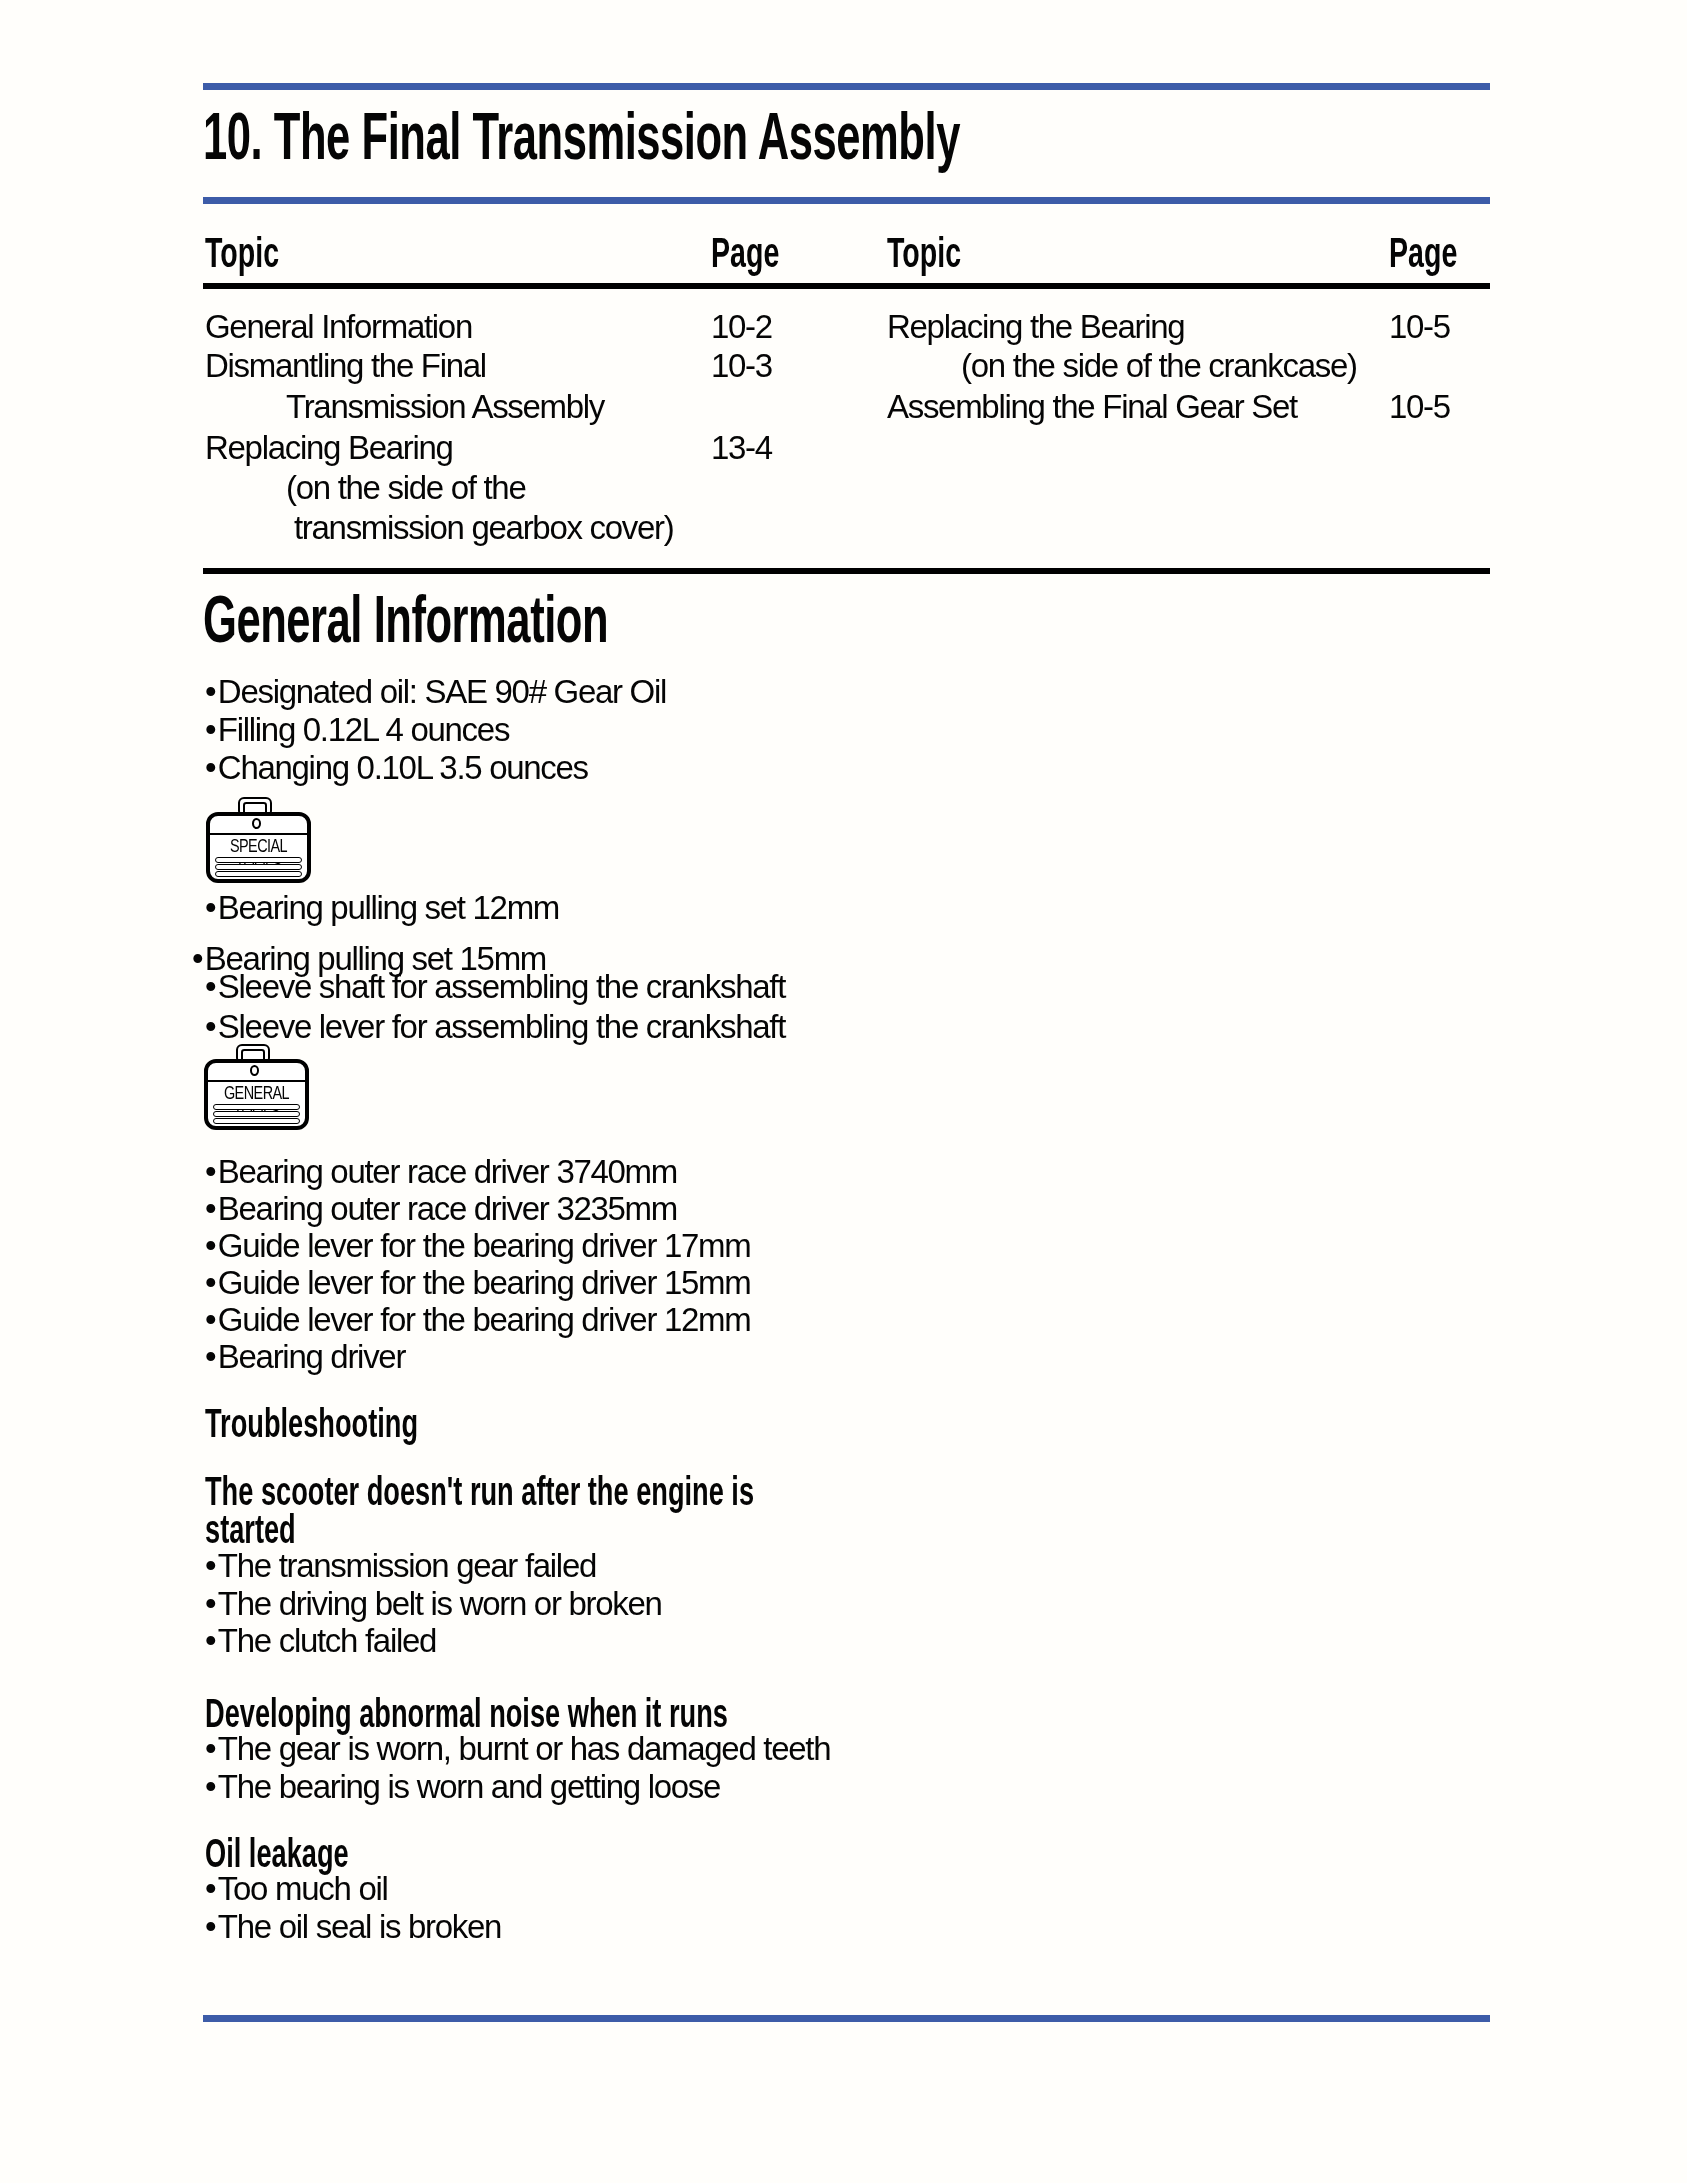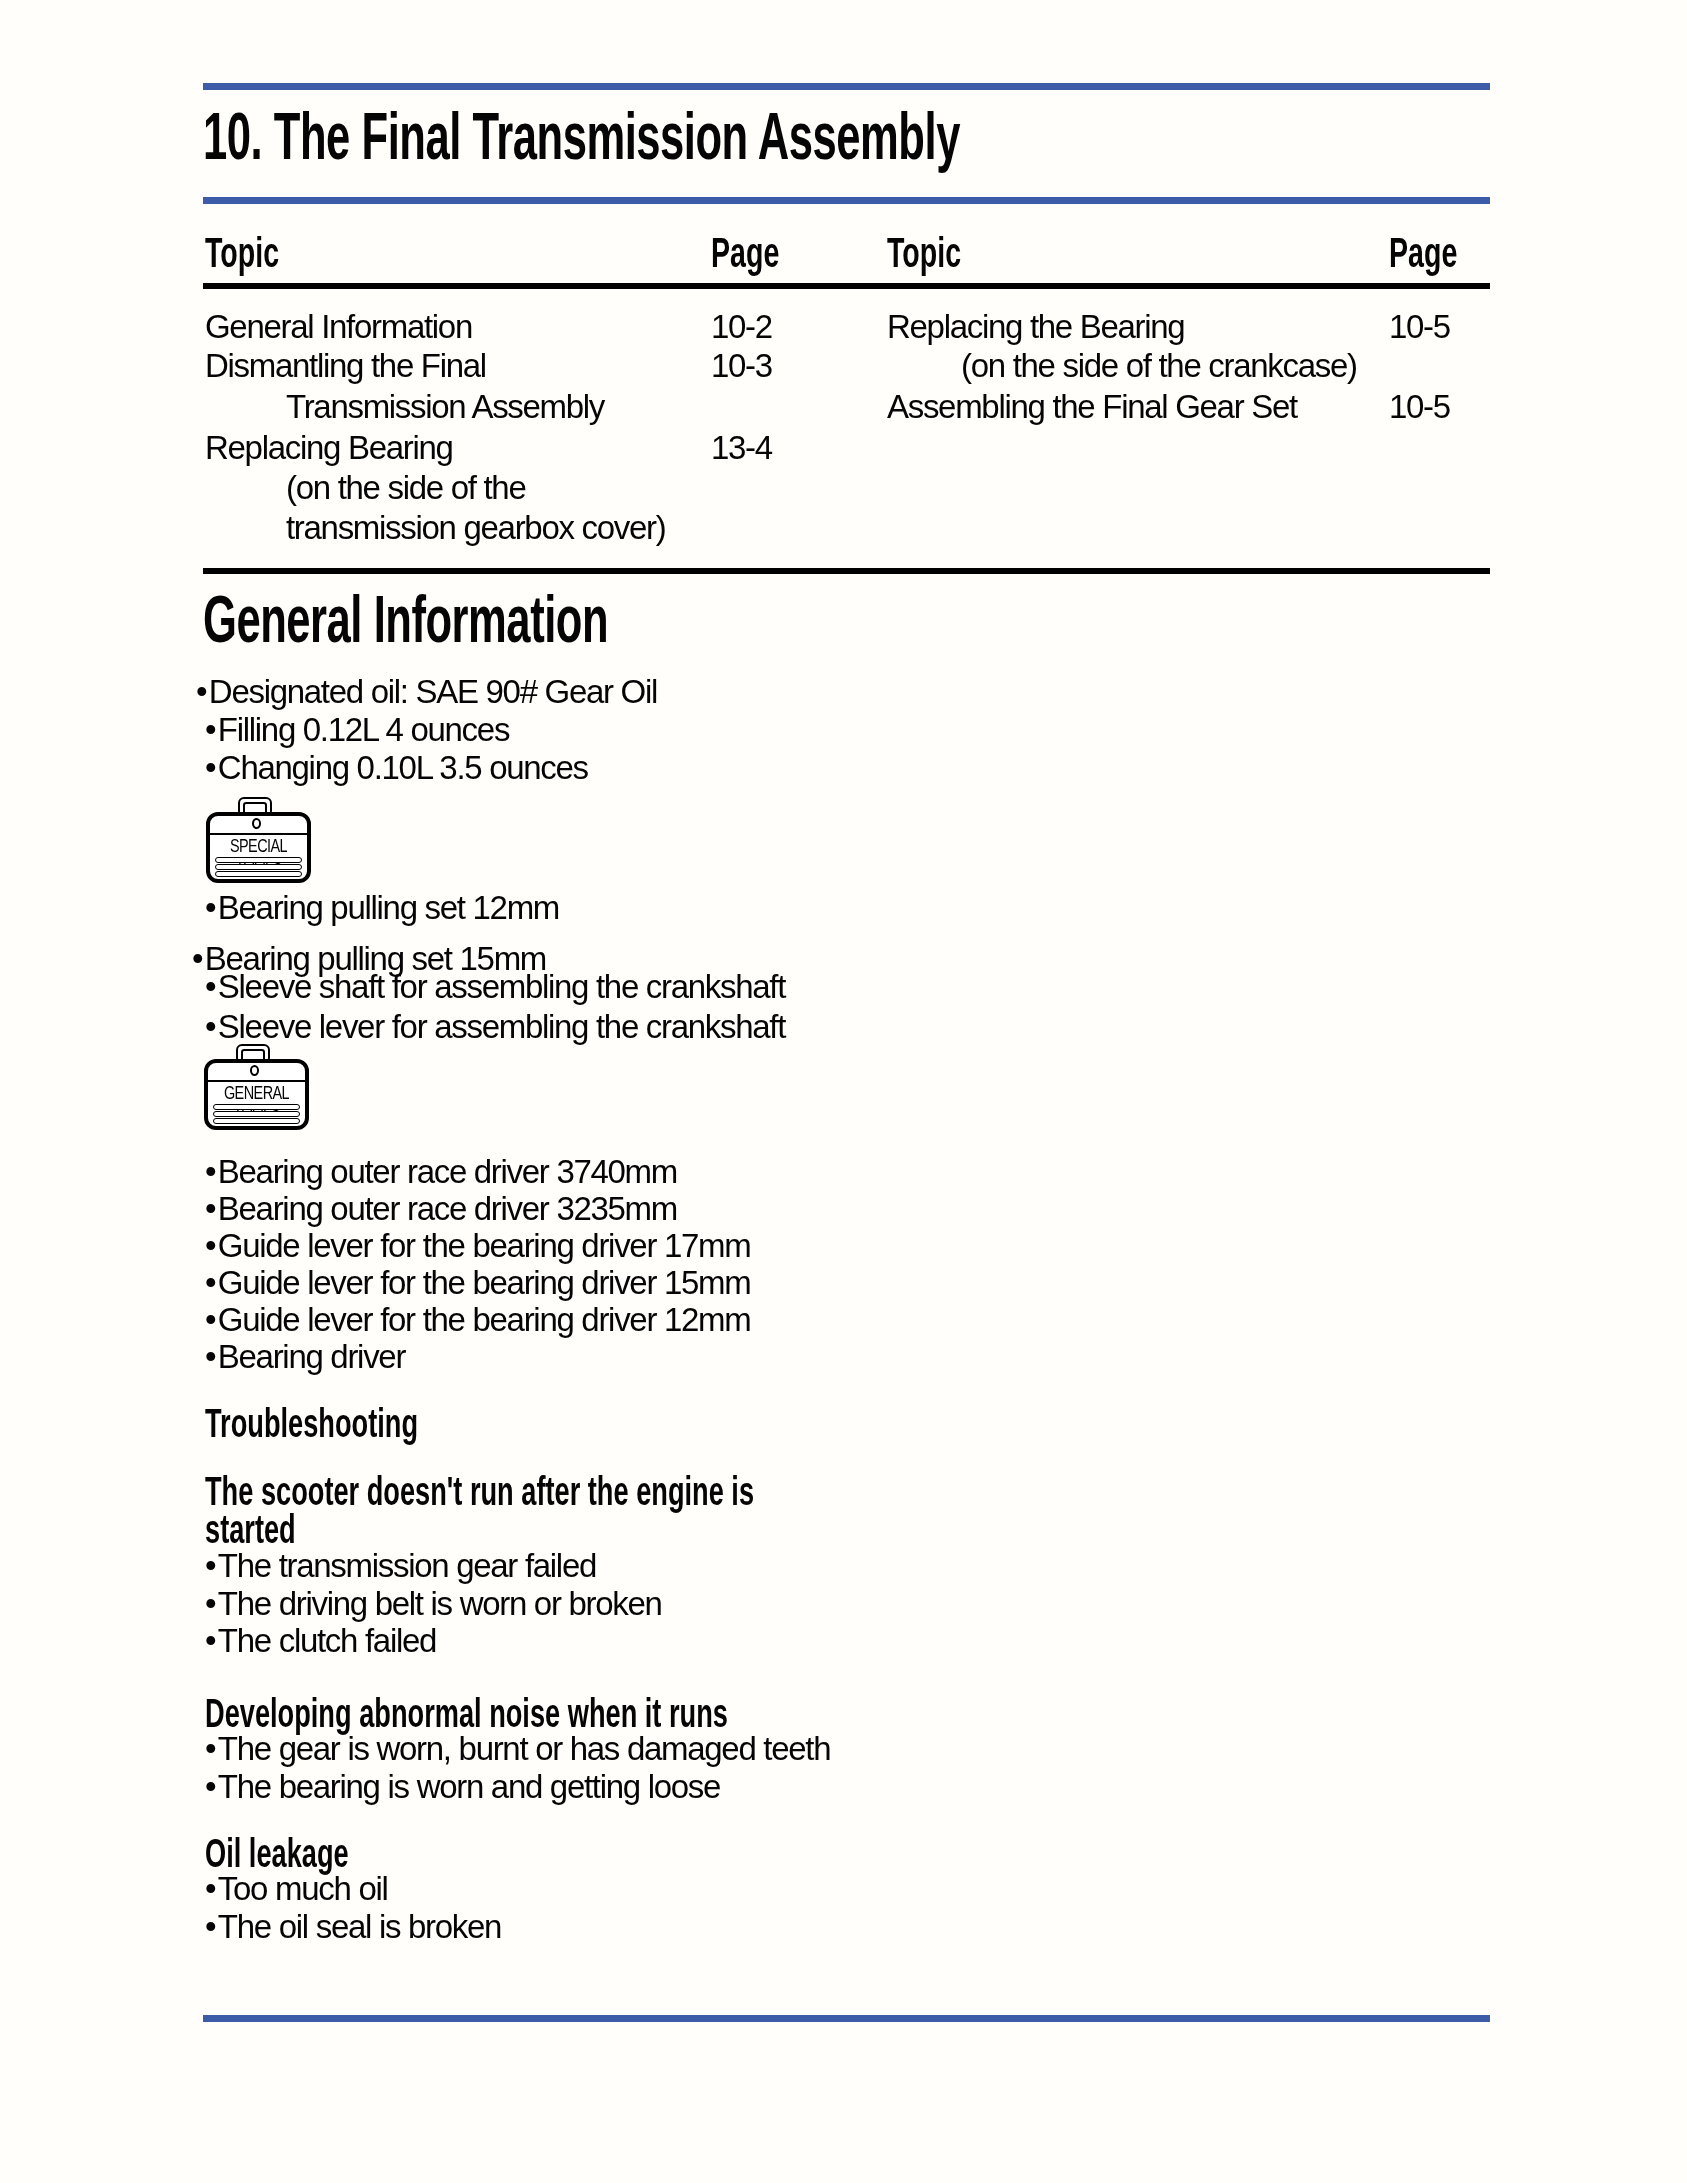--- a/index.html
+++ b/index.html
@@ -50,33 +50,33 @@
 <div class="rule rule-black" style="top:283px;"></div>
 
 <div class="t toc" style="left:205px;top:310px;">General Information</div>
 <div class="t toc" style="left:711px;top:310px;">10-2</div>
 <div class="t toc" style="left:205px;top:349px;">Dismantling the Final</div>
 <div class="t toc" style="left:711px;top:349px;">10-3</div>
 <div class="t toc" style="left:286px;top:390px;">Transmission Assembly</div>
 <div class="t toc" style="left:205px;top:431px;">Replacing Bearing</div>
 <div class="t toc" style="left:711px;top:431px;">13-4</div>
 <div class="t toc" style="left:286px;top:471px;">(on the side of the</div>
-<div class="t toc" style="left:286px;top:511px;">transmission gearbox cover)</div>
+<div class="t toc" style="left:294px;top:511px;">transmission gearbox cover)</div>
 
 <div class="t toc" style="left:887px;top:310px;">Replacing the Bearing</div>
 <div class="t toc" style="left:1389px;top:310px;">10-5</div>
 <div class="t toc" style="left:961px;top:349px;">(on the side of the crankcase)</div>
 <div class="t toc" style="left:887px;top:390px;">Assembling the Final Gear Set</div>
 <div class="t toc" style="left:1389px;top:390px;">10-5</div>
 
 <div class="rule rule-black" style="top:568px;"></div>
 
 <div class="t giant" style="left:203px;top:586px;">General Information</div>
 
-<div class="t body bullet" style="left:196px;top:675px;">Designated oil: SAE 90# Gear Oil</div>
+<div class="t body bullet" style="left:205px;top:675px;">Designated oil: SAE 90# Gear Oil</div>
 <div class="t body bullet" style="left:205px;top:713px;">Filling 0.12L 4 ounces</div>
 <div class="t body bullet" style="left:205px;top:751px;">Changing 0.10L 3.5 ounces</div>
 
 <div class="icon-briefcase" style="left:206px;top:797px;">
   <div class="bc-handle"></div>
   <div class="bc-body">
     <div class="bc-clasp"></div>
     <div class="bc-divider"></div>
     <div class="bc-label">SPECIAL TOOLS</div>
     <div class="bc-slats">

